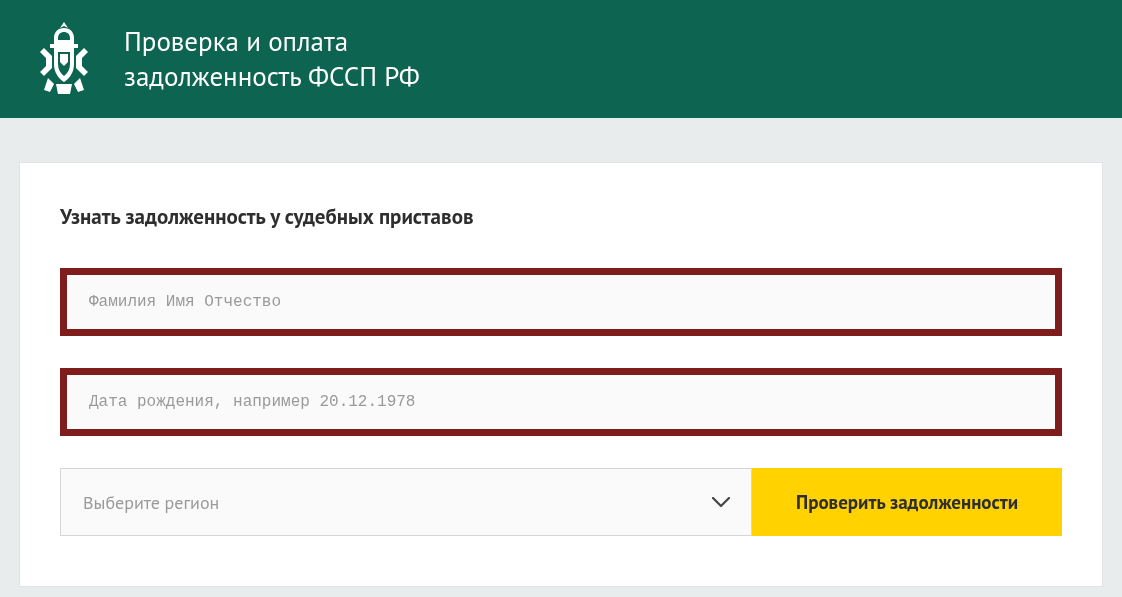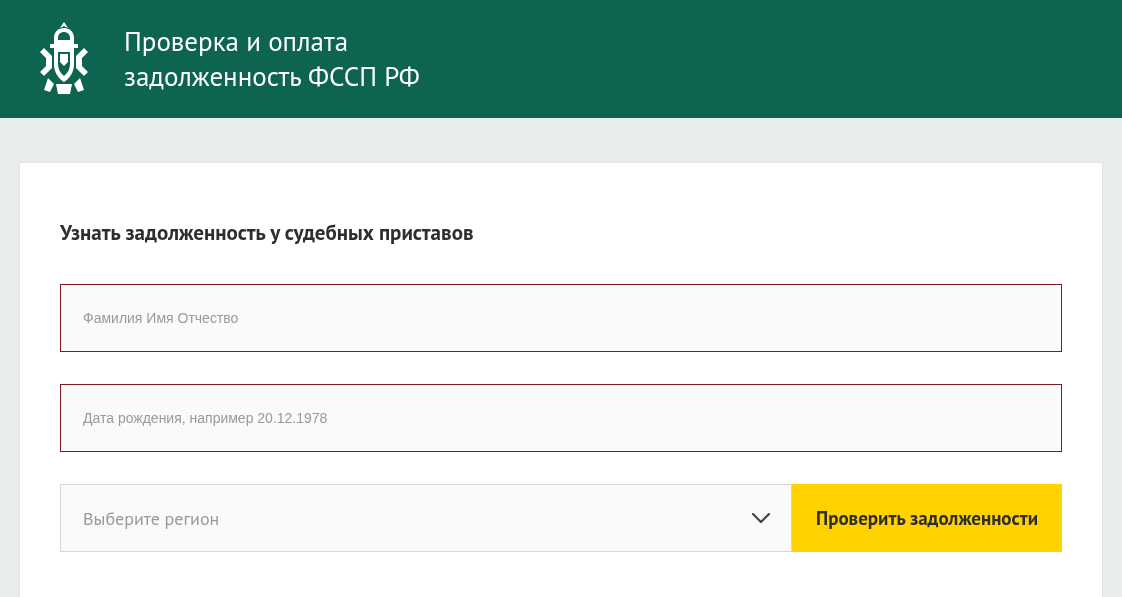--- a/index.html
+++ b/index.html
@@ -45,31 +45,30 @@
     .form-card {
       background: #ffffff;
       padding: 40px 40px 50px 40px;
       box-shadow: 0 0 0 1px rgba(0,0,0,0.03);
     }
     .form-heading {
       font-size: 21px;
       font-weight: 700;
       color: #2e2e2e;
       margin-bottom: 38px;
-      margin-top: 16px;
     }
     .input-field {
       width: 100%;
       height: 68px;
-      border: 1px solid #7f1d1d;
+      border: 7px solid #7f1d1d;
       background: #fafafa;
       padding: 0 22px;
-      font-size: 14px;
+      font-size: 16px;
       color: #333;
-      font-family: Liberation Sans, sans-serif;
+      font-family: Liberation Mono, monospace;
       outline: none;
       margin-bottom: 32px;
     }
     .input-field::placeholder {
       color: #9a9a9a;
     }
     .bottom-row {
       display: flex;
       align-items: stretch;
     }
@@ -97,21 +96,21 @@
     .chevron {
       position: absolute;
       right: 22px;
       top: 50%;
       transform: translateY(-50%);
       pointer-events: none;
       color: #555;
     }
     .submit-button {
       height: 68px;
-      padding: 0 24px;
+      padding: 0 44px;
       background: #ffd200;
       border: none;
       font-size: 19px;
       font-weight: 700;
       color: #2e2e2e;
       cursor: pointer;
       font-family: inherit;
       white-space: nowrap;
     }
   </style>

